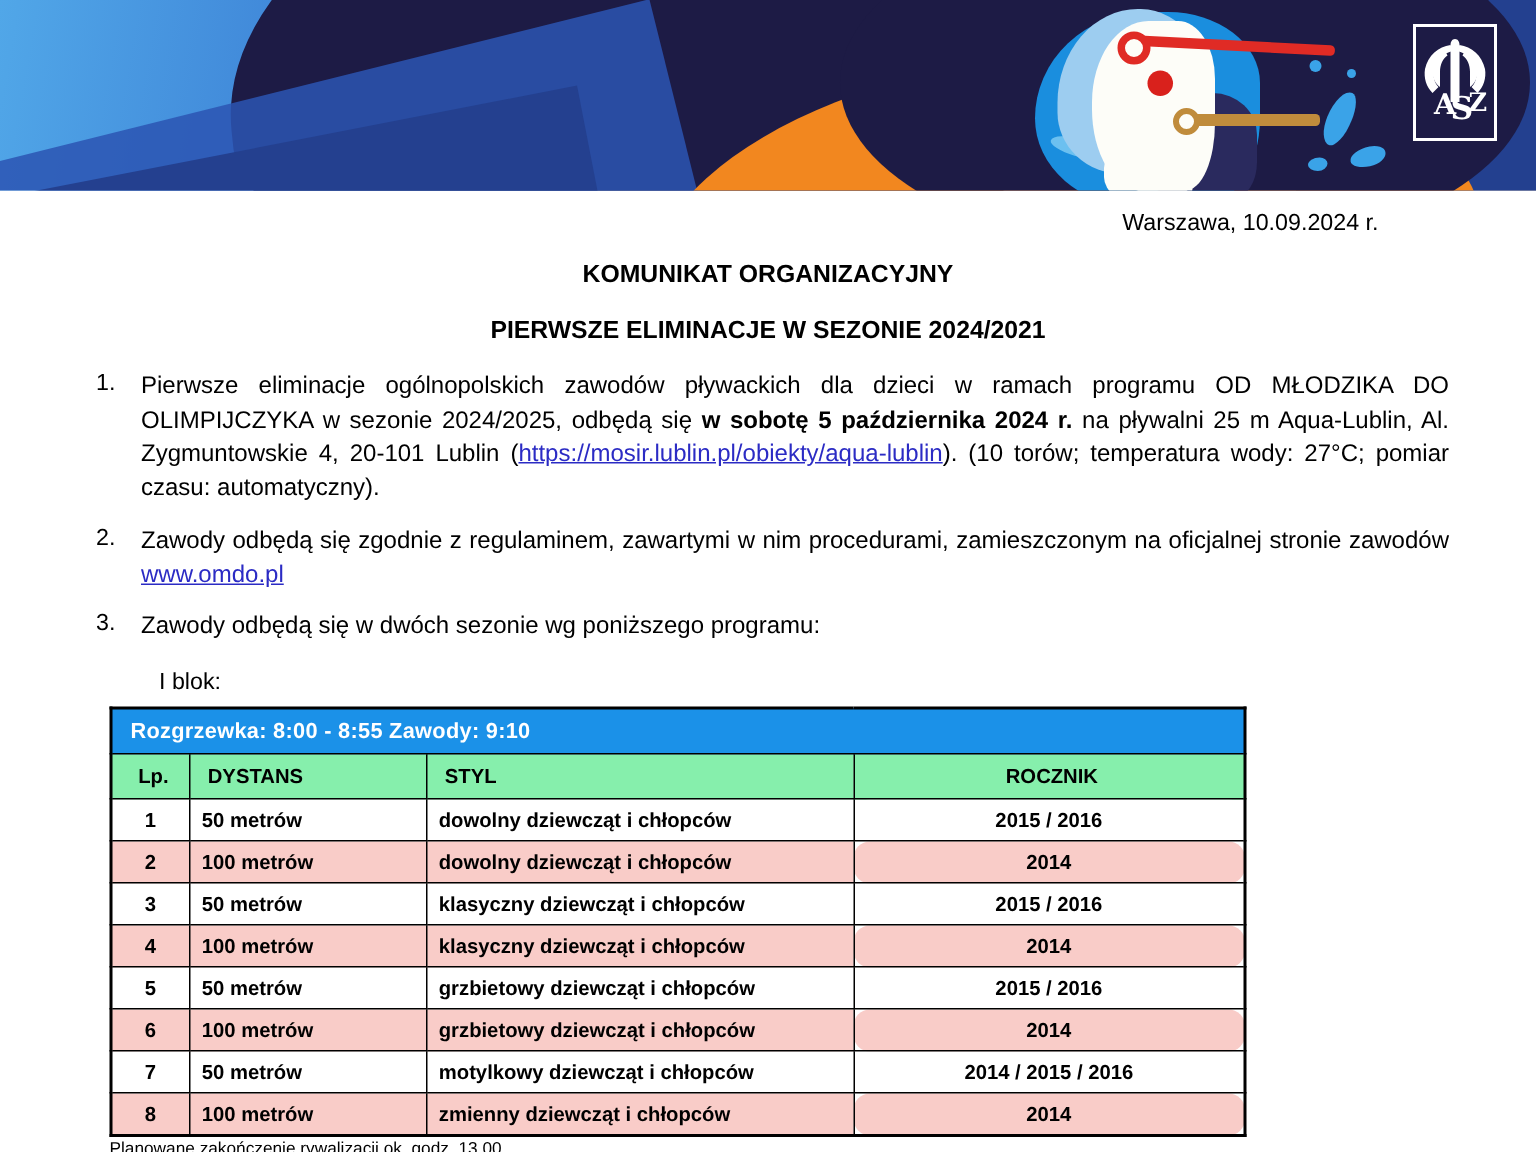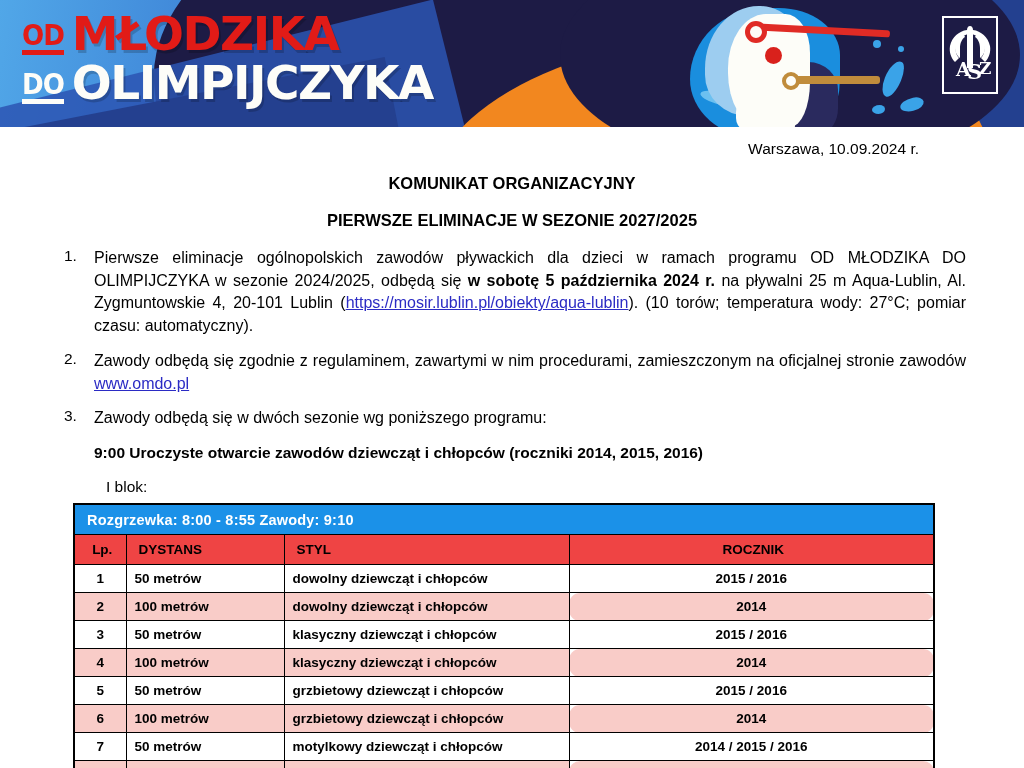--- a/index.html
+++ b/index.html
@@ -260,21 +260,21 @@
   }
   .blok-label {
     font-size: 15.5px;
     margin: 16px 0 7px 48px;
   }
 
   
   .tbl-wrap { margin-left: 15px; }
   table.prog {
     border-collapse: collapse;
-    width: 862px;
+    width: 758px;
     table-layout: fixed;
     border: 2px solid #000;
     font-size: 13.5px;
   }
   table.prog td, table.prog th {
     border: 1px solid #000;
     padding: 3px 8px;
     height: 21px;
     font-weight: bold;
   }
@@ -282,21 +282,21 @@
     background: #1b91e8;
     color: #fff;
     font-weight: bold;
     text-align: left;
     padding-left: 12px;
     font-size: 14.5px;
     height: 23px;
     letter-spacing: .2px;
   }
   tr.hdr th {
-    background: #ef4444;
+    background: #86efac;
     text-align: left;
     font-size: 13.5px;
     height: 23px;
     padding-left: 12px;
   }
   tr.hdr th.c { text-align: center; }
   tr.odd td  { background: #ffffff; }
   tr.even td { background: #f9ccc8; }
   td.num  { text-align: center; width: 52px; }
   td.dist { width: 158px; }
@@ -335,71 +335,60 @@
   <div class="bn-shape bn-gold-lens"></div>
   <div class="bn-shape bn-goggle-band"></div>
   <div class="bn-shape bn-goggle-lens"></div>
   <div class="bn-shape bn-red-dot"></div>
   <div class="bn-shape bn-sp1 bn-splash"></div>
   <div class="bn-shape bn-sp2 bn-splash"></div>
   <div class="bn-shape bn-sp3 bn-splash"></div>
   <div class="bn-shape bn-sp4 bn-splash"></div>
   <div class="bn-shape bn-sp5 bn-splash"></div>
 
-  <div class="bn-logo">
-    <div class="bn-line">
-      <span class="bn-sm bn-red">OD</span>
-      <span class="bn-big bn-red">MŁODZIKA</span>
-    </div>
-    <div class="bn-line bn-line2">
-      <span class="bn-sm bn-white">DO</span>
-      <span class="bn-big bn-white">OLIMPIJCZYKA</span>
-    </div>
-  </div>
 
   <svg class="azs" viewBox="0 0 56 78">
     <rect x="1" y="1" width="54" height="76" fill="none" stroke="#ffffff" stroke-width="2"></rect>
     <path d="M28 10 c-2 0 -3 2 -3 4 l0 38 6 0 0 -38 c0 -2 -1 -4 -3 -4 z" fill="#ffffff"></path>
     <path d="M25 14 c-8 1 -15 7 -17 16 -1 6 1 12 5 16 l4 -4 c-3 -3 -4 -8 -3 -12 2 -7 7 -11 13 -12 z" fill="#ffffff"></path>
     <path d="M31 14 c8 1 15 7 17 16 1 6 -1 12 -5 16 l-4 -4 c3 -3 4 -8 3 -12 -2 -7 -7 -11 -13 -12 z" fill="#ffffff"></path>
     <path d="M22 19 c-5 2 -9 7 -9 13 0 4 2 8 5 10 l0 -10 c0 -5 2 -9 5 -11 z" fill="#ffffff"></path>
     <path d="M34 19 c5 2 9 7 9 13 0 4 -2 8 -5 10 l0 -10 c0 -5 -2 -9 -5 -11 z" fill="#ffffff"></path>
     <text x="14" y="60" font-family="DejaVu Serif, serif" font-size="19" font-weight="bold" fill="#ffffff">A</text>
     <text x="25" y="63" font-family="DejaVu Serif, serif" font-size="21" font-weight="bold" fill="#ffffff">S</text>
     <text x="37" y="58" font-family="DejaVu Serif, serif" font-size="17" font-weight="bold" fill="#ffffff">Z</text>
   </svg>
 </div>
 
 <div class="page">
 
   <div class="doc-date">Warszawa, 10.09.2024 r.</div>
 
   <div class="doc-title">KOMUNIKAT ORGANIZACYJNY</div>
-  <div class="doc-subtitle">PIERWSZE ELIMINACJE W SEZONIE 2027/2025</div>
+  <div class="doc-subtitle">PIERWSZE ELIMINACJE W SEZONIE 2024/2021</div>
 
   <div class="olist">
 
     <div class="oitem">
       <div class="onum">1.</div>
       <div class="otext"><span>Pierwsze eliminacje ogólnopolskich zawodów pływackich dla dzieci w ramach programu OD MŁODZIKA DO OLIMPIJCZYKA w sezonie 2024/2025, odbędą się </span><b>w sobotę 5 października 2024 r.</b><span> na pływalni 25 m Aqua-Lublin, Al. Zygmuntowskie 4, 20-101 Lublin (</span><a class="lnk" href="#">https://mosir.lublin.pl/obiekty/aqua-lublin</a><span>). (10 torów; temperatura wody: 27°C; pomiar czasu: automatyczny).</span></div>
     </div>
 
     <div class="oitem">
       <div class="onum">2.</div>
       <div class="otext"><span>Zawody odbędą się zgodnie z regulaminem, zawartymi w nim procedurami, zamieszczonym na oficjalnej stronie zawodów </span><a class="lnk" href="#">www.omdo.pl</a></div>
     </div>
 
     <div class="oitem">
       <div class="onum">3.</div>
       <div class="otext">Zawody odbędą się w dwóch sezonie wg poniższego programu:</div>
     </div>
 
   </div>
 
-  <div class="sub-bold">9:00 Uroczyste otwarcie zawodów dziewcząt i chłopców (roczniki 2014, 2015, 2016)</div>
   <div class="blok-label">I blok:</div>
 
   <div class="tbl-wrap">
     <table class="prog">
       <colgroup>
           <col class="c1">
           <col class="c2">
           <col class="c3">
           <col>
         </colgroup>

